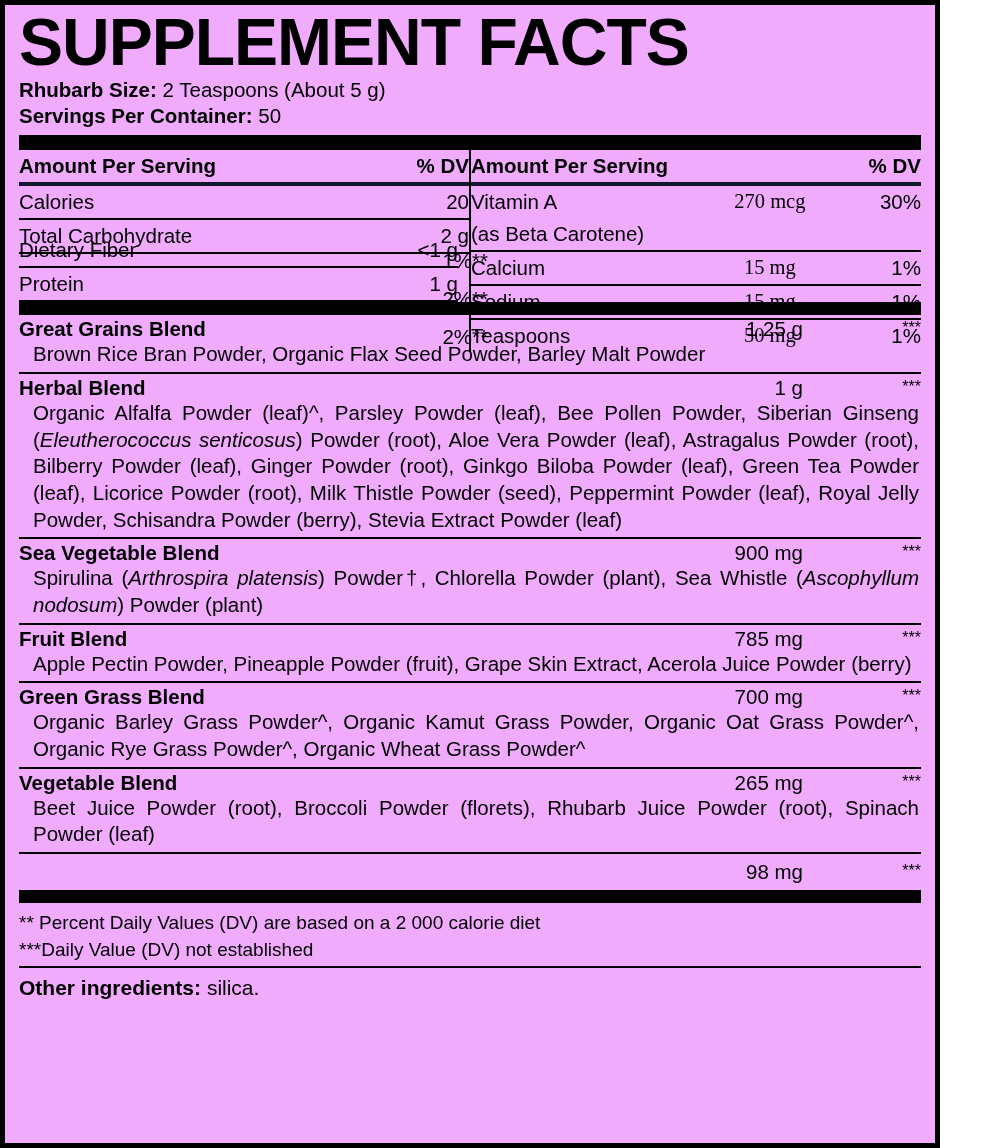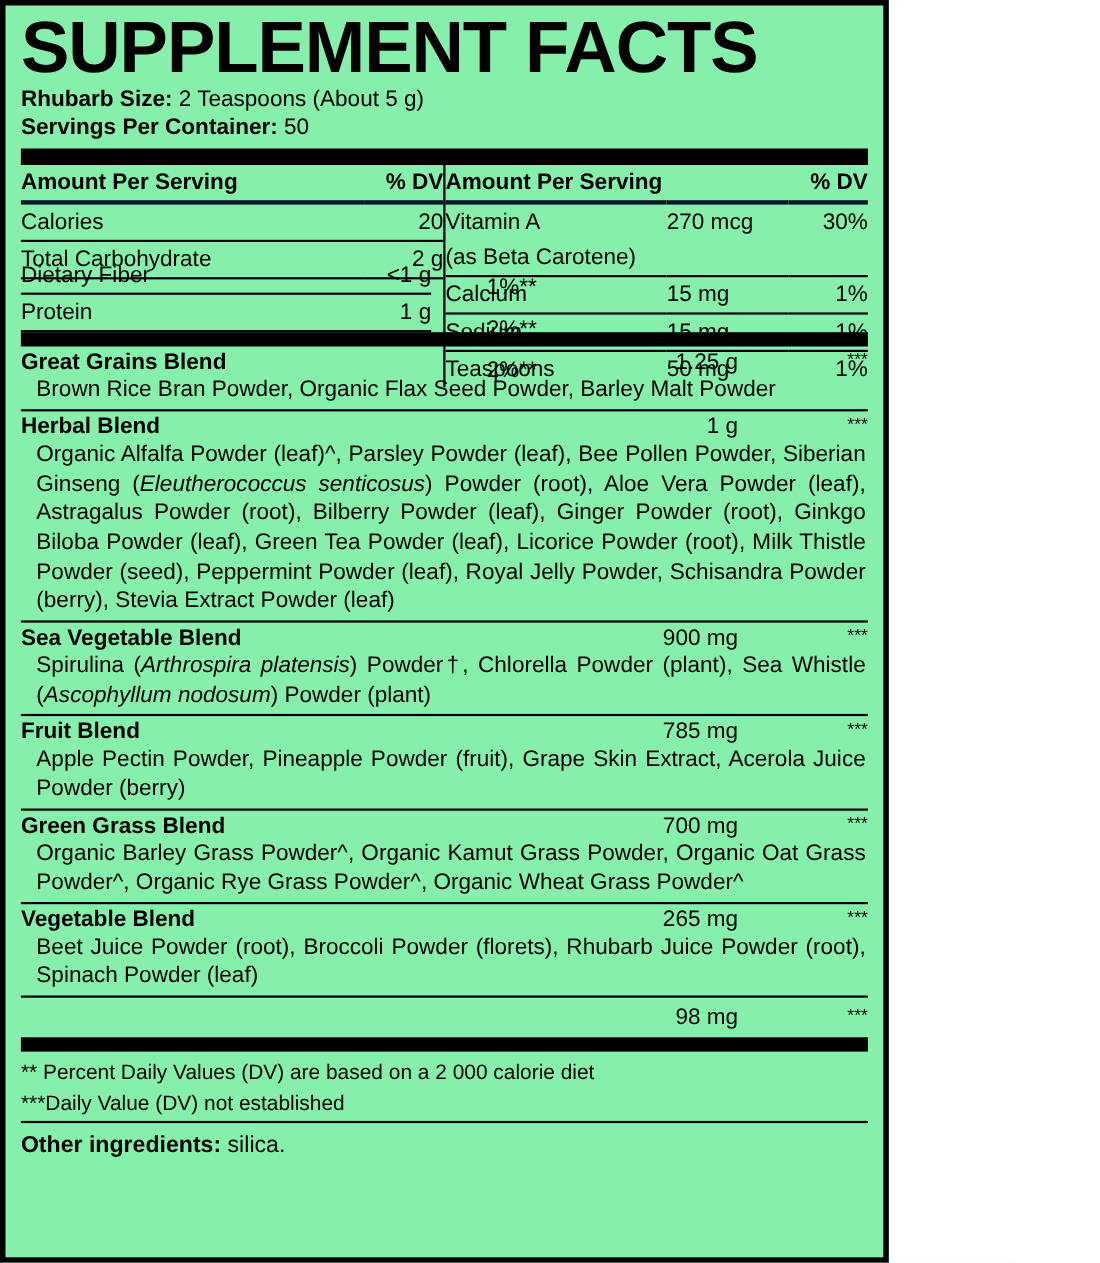--- a/index.html
+++ b/index.html
@@ -6,24 +6,24 @@
   html, body {
     margin: 0;
     padding: 0;
     background: #ffffff;
   }
   body {
     font-family: "Liberation Sans", sans-serif;
     color: #000000;
   }
   .panel {
-    width: 808px;
+    width: 940px;
     height: 1148px;
     position: relative;
-    background: #86efac;
+    background: #f0abfc;
     border: 5px solid #000000;
     padding: 0 14px;
     overflow: hidden;
   }
   .title {
     font-size: 66px;
     font-weight: bold;
     letter-spacing: -1px;
     line-height: 1.0;
     margin: 4px 0 2px 0;
@@ -71,21 +71,21 @@
     line-height: 1.22;
     white-space: nowrap;
   }
   table.sub tr.noline td { border-bottom: none; }
   table.sub tr.hdr td {
     font-weight: bold;
     border-bottom: 4px solid #0f172a;
     padding-bottom: 4px;
   }
   .c-name { text-align: left; }
-  .c-amt { text-align: left; padding-right: 30px !important; }
+  .c-amt { text-align: center; padding-right: 30px !important; font-family: Liberation Serif, serif; }
   .c-dv  { text-align: right; width: 72px; }
   .indent2 { padding-left: 26px; }
   .sub-note { padding-left: 14px; }
   
   .blend {
     border-bottom: 2px solid #000000;
     padding: 2px 0 4px 0;
   }
   .blend-head {
     display: flex;

